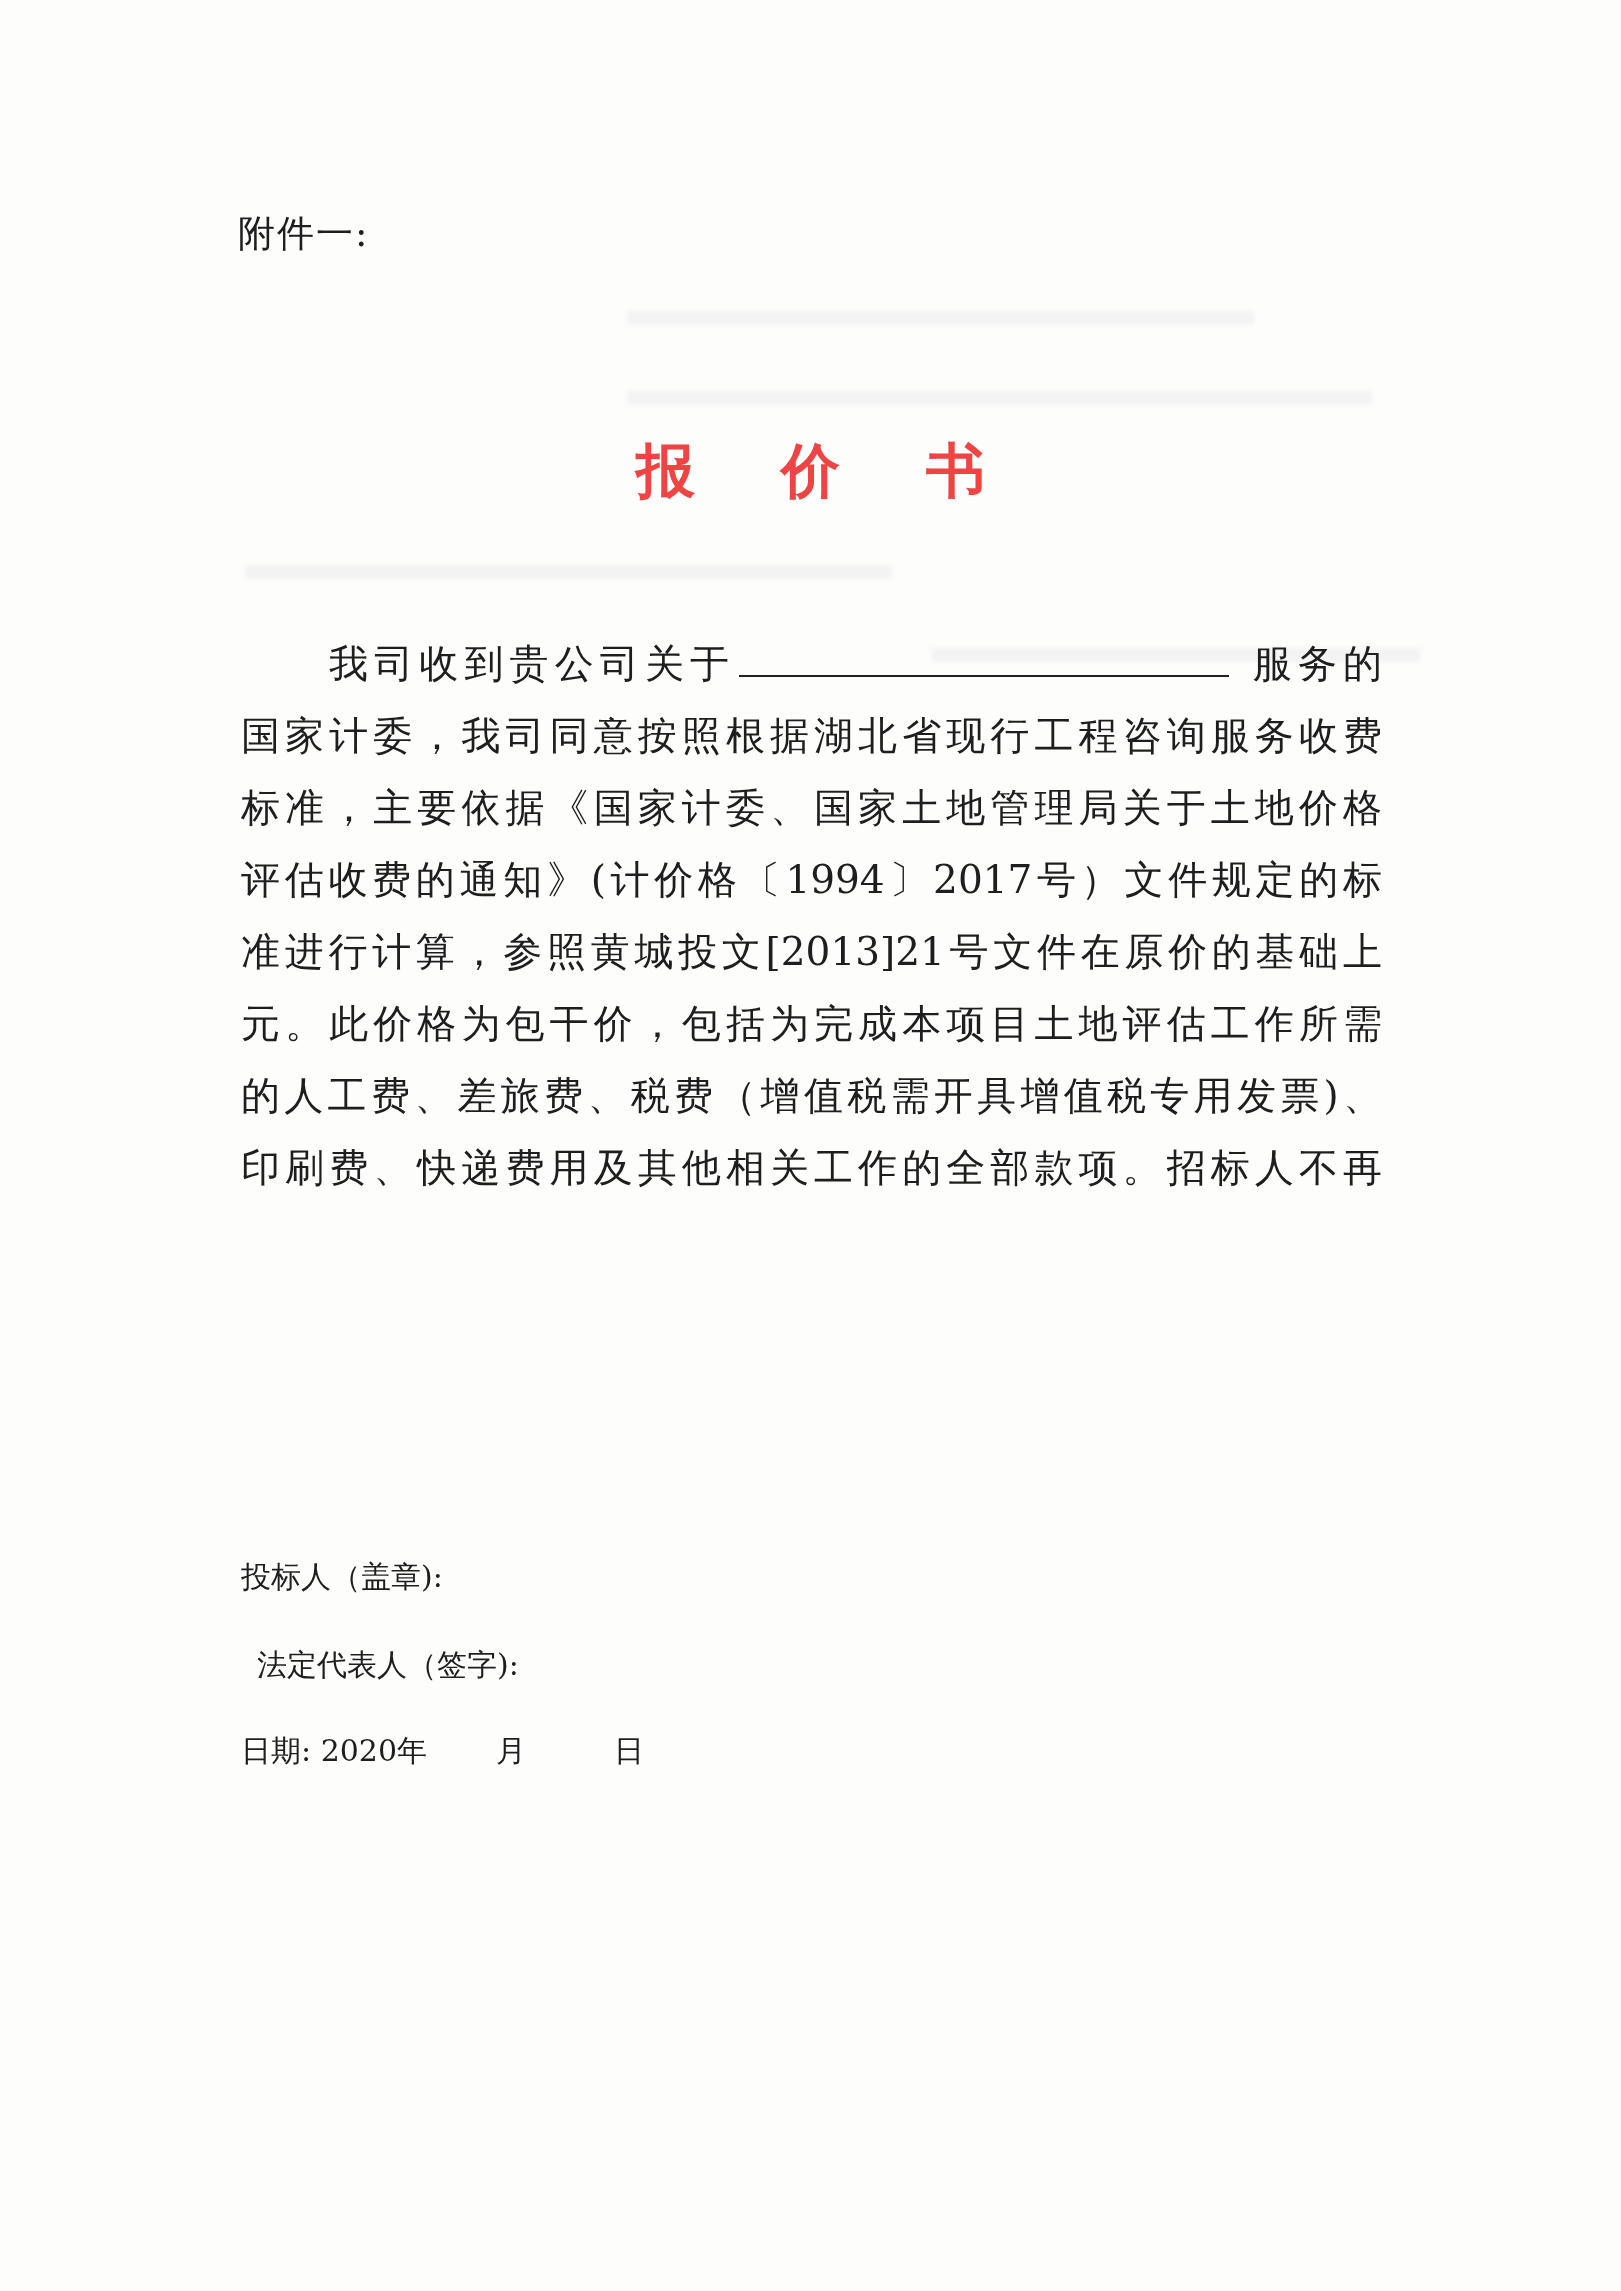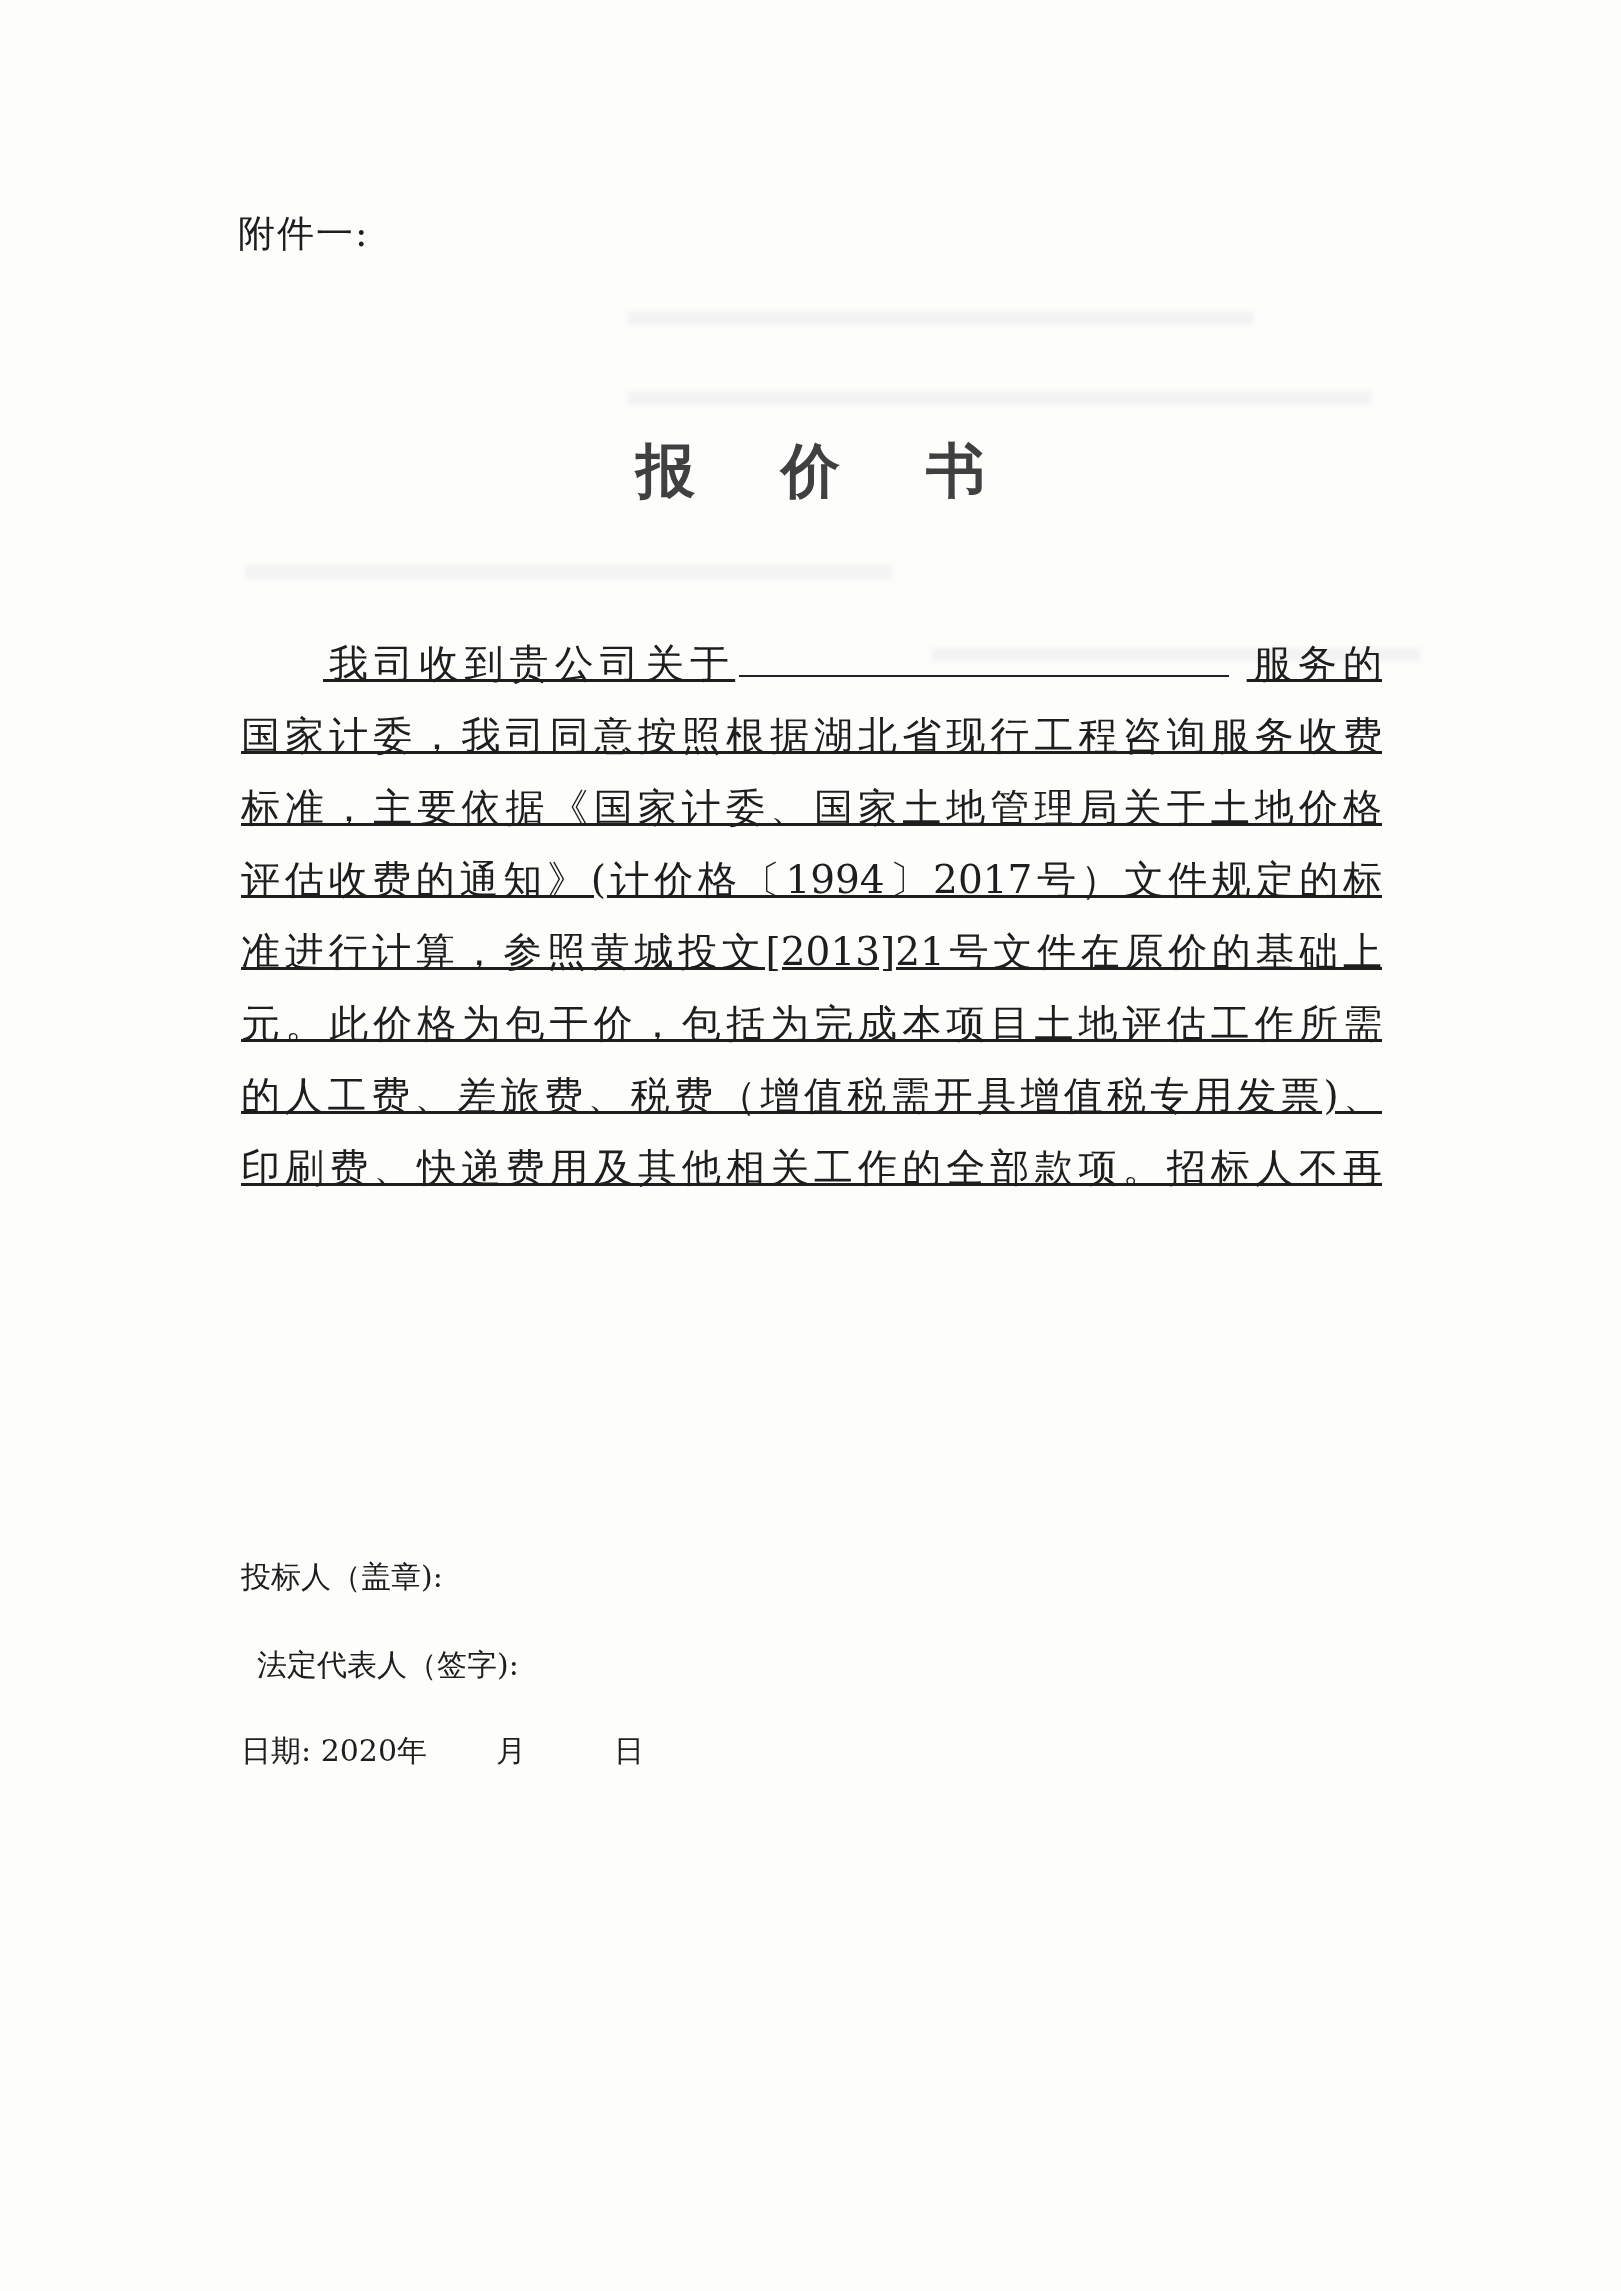--- a/index.html
+++ b/index.html
@@ -44,36 +44,36 @@
       letter-spacing: 2px;
     }
     .title {
       position: absolute;
       left: 0;
       width: 1621px;
       top: 431px;
       text-align: center;
       font-size: 59px;
       font-weight: bold;
-      color: #404040;
+      color: #ef4444;
       letter-spacing: 0;
     }
     .title span { display: inline-block; margin: 0 43px; }
 
     .body {
       position: absolute;
       left: 241px;
       top: 627px;
       width: 1141px;
       font-size: 39px;
       line-height: 72px;
       text-align: justify;
       text-align-last: justify;
     }
-    .body .line { display: block; white-space: nowrap; text-decoration: underline; }
+    .body .line { display: block; white-space: nowrap; }
     .body .line.last { text-align-last: left; }
     .indent { display: inline-block; width: 82px; }
     .blank {
       display: inline-block;
       border-bottom: 2.9px solid #222;
       height: 35px;
       vertical-align: baseline;
     }
     .blank.service { width: 490px; margin: 0 17.6px 0 3.9px; }
     .blank.pct { width: 86px; margin: 0 2px; }

